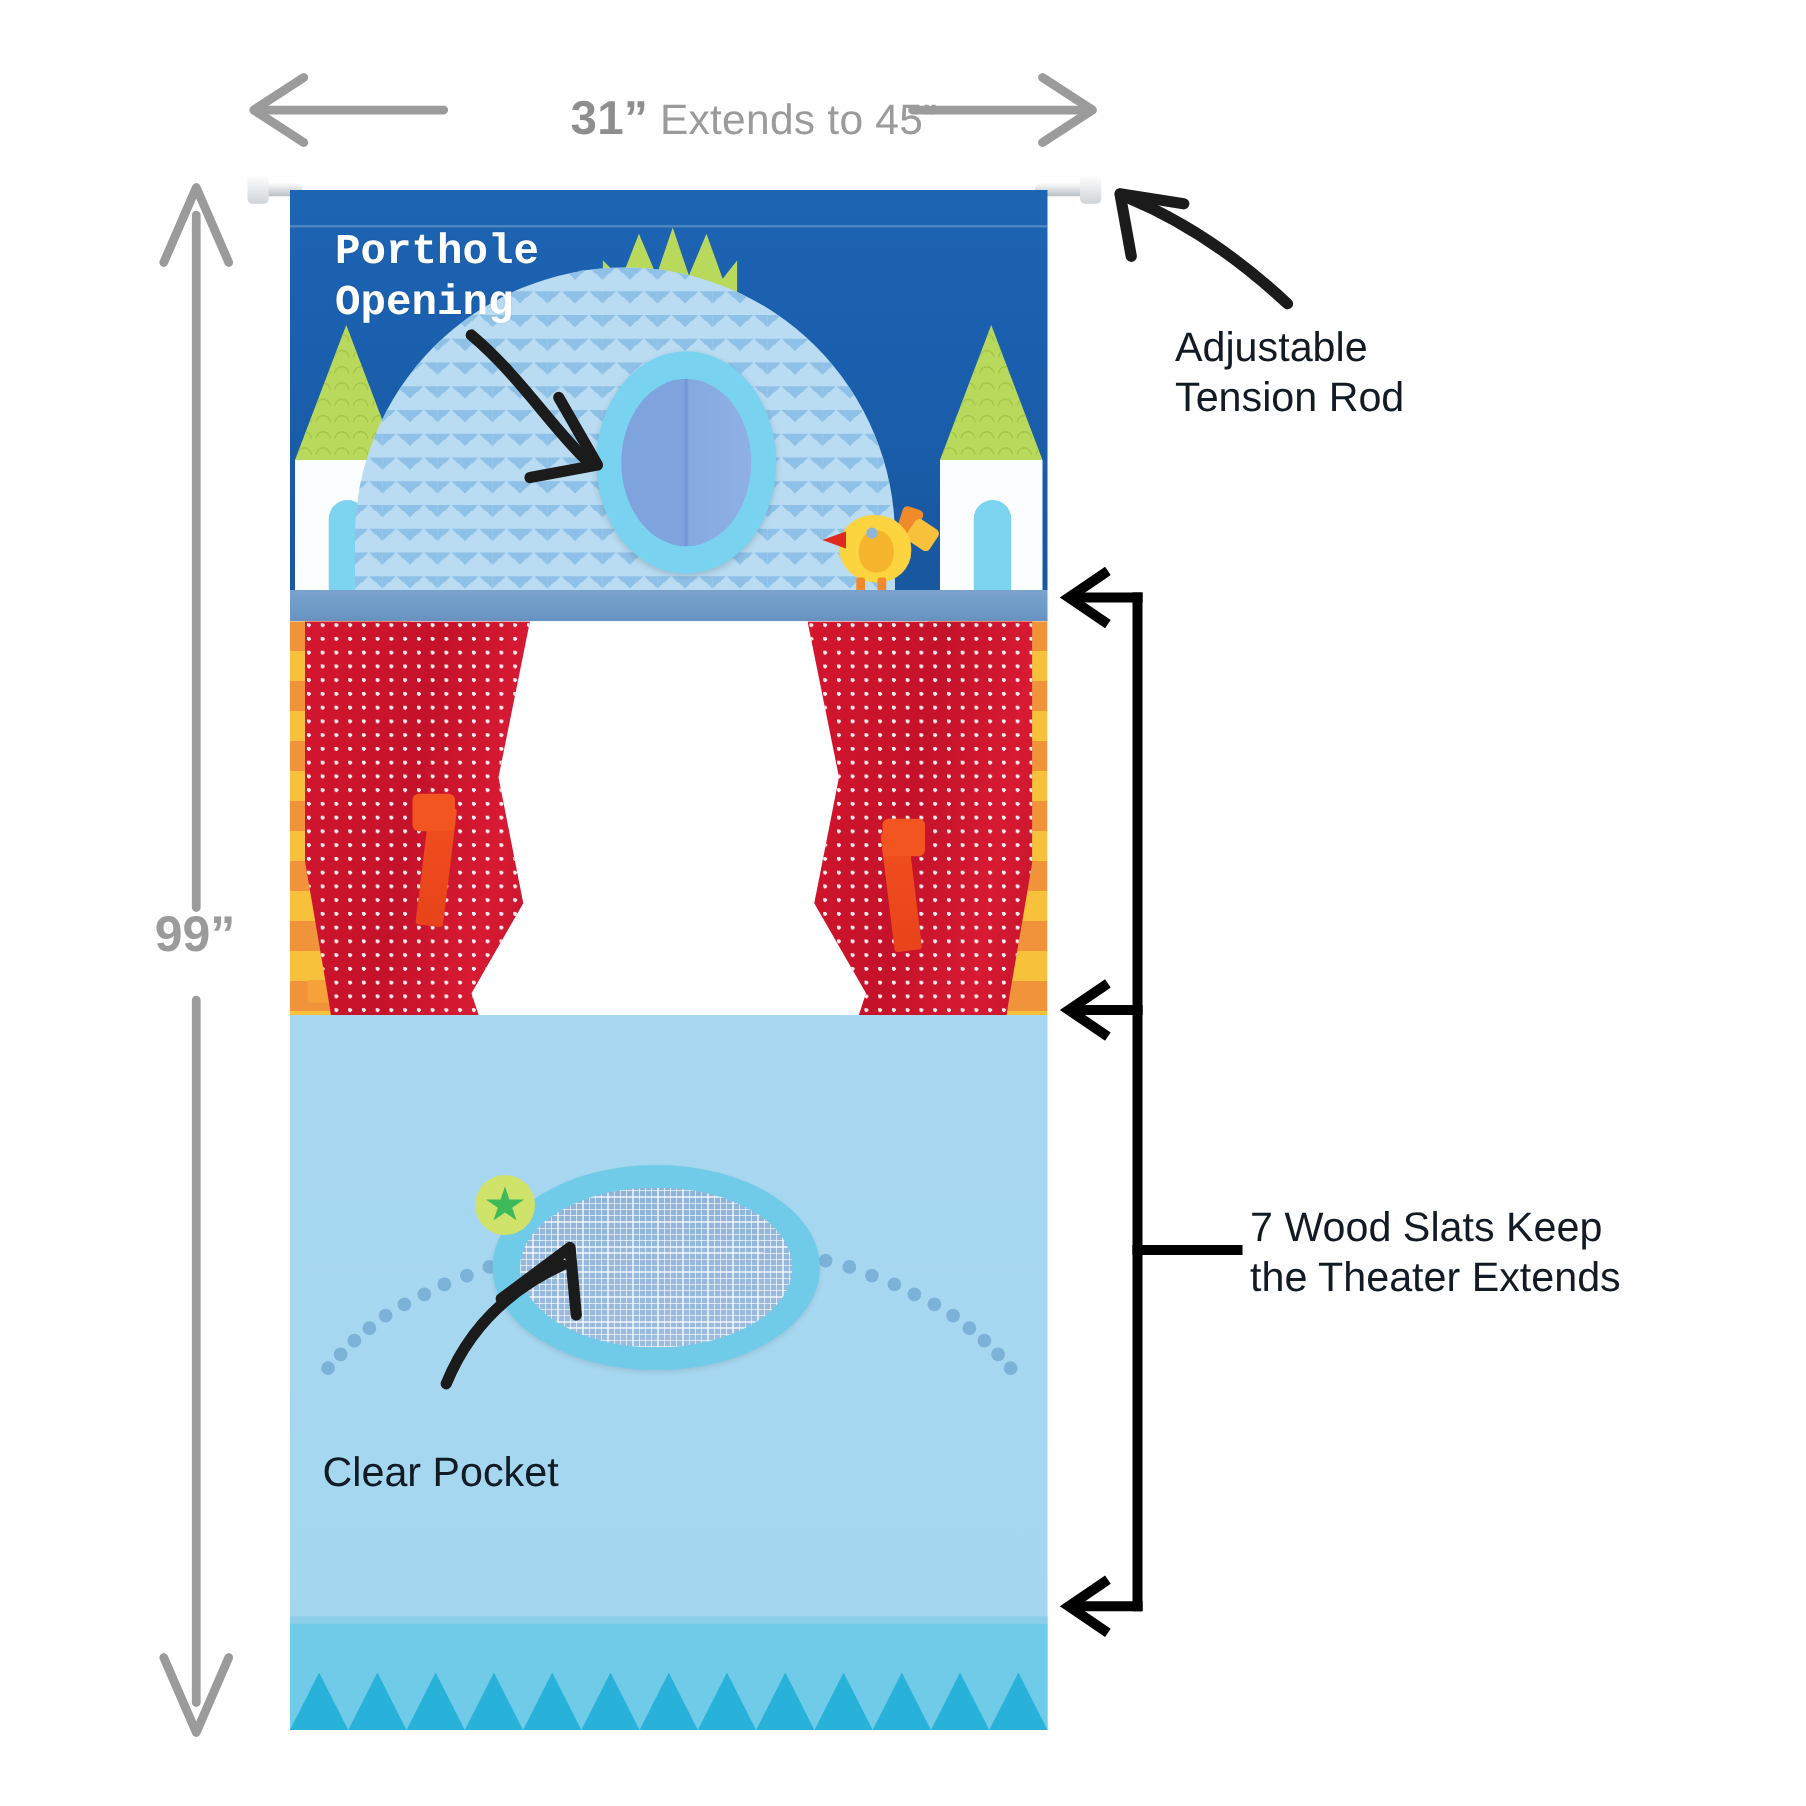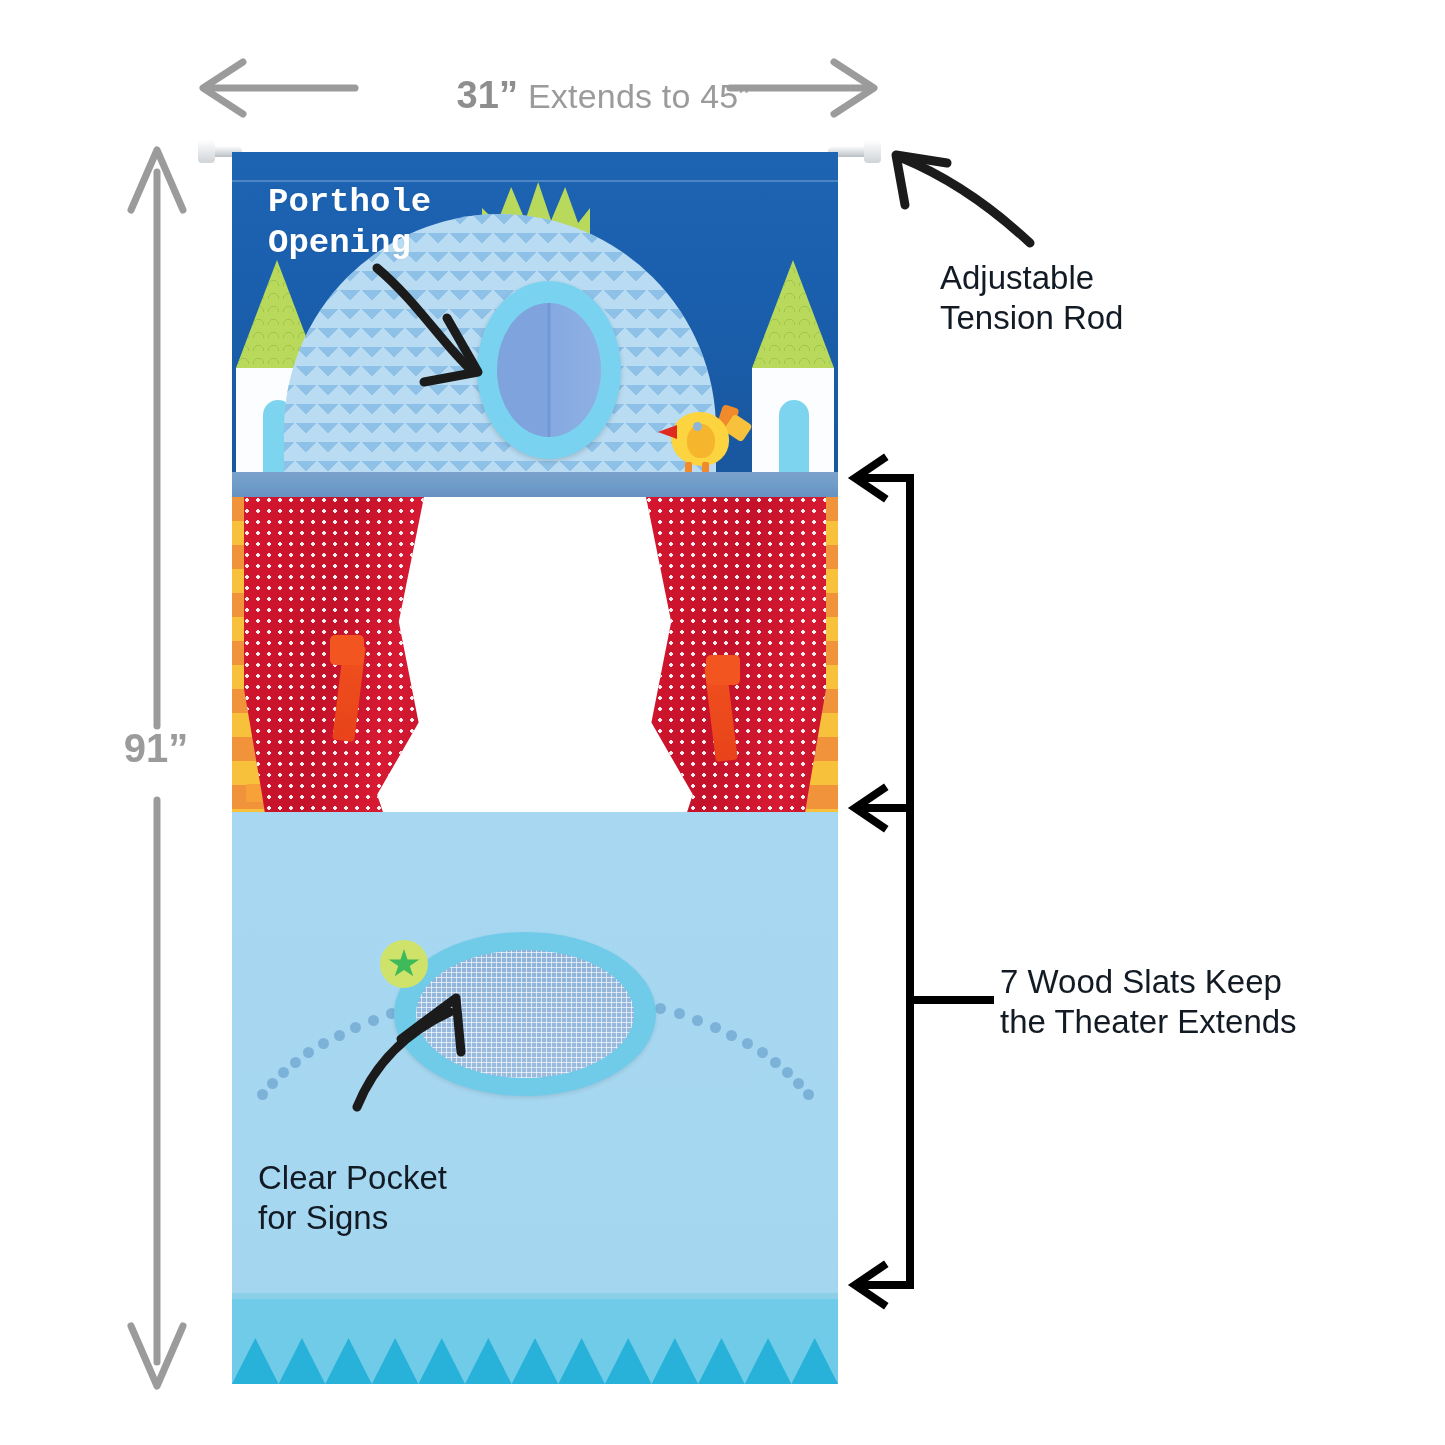--- a/index.html
+++ b/index.html
@@ -150,21 +150,21 @@
       <line x1="157" y1="172" x2="157" y2="726"></line>
       <line x1="157" y1="800" x2="157" y2="1362"></line>
       <polyline points="131,210 157,150 183,210"></polyline>
       <polyline points="131,1326 157,1386 183,1326"></polyline>
     </g>
   </svg>
 
   <div class="dim-top-label">
     <b>31”</b><span> Extends to 45”</span>
   </div>
-  <div class="dim-left-label">91”</div>
+  <div class="dim-left-label">99”</div>
 
   <div class="rod left"></div>
   <div class="rod right"></div>
   <div class="rod-cap l"></div>
   <div class="rod-cap r"></div>
 
   <div class="panel">
 
     <div class="castle">
       <div class="seam" style="top:28px"></div>
@@ -304,21 +304,20 @@
     <div>Opening</div>
   </div>
 
   <div class="callout nav" id="callout-tension">
     <div>Adjustable</div>
     <div>Tension Rod</div>
   </div>
 
   <div class="callout nav" id="callout-pocket">
     <div>Clear Pocket</div>
-    <div>for Signs</div>
   </div>
 
   <div class="callout nav" id="callout-slats">
     <div>7 Wood Slats Keep</div>
     <div>the Theater Extends</div>
   </div>
 
 </div>
 
 </body></html>

